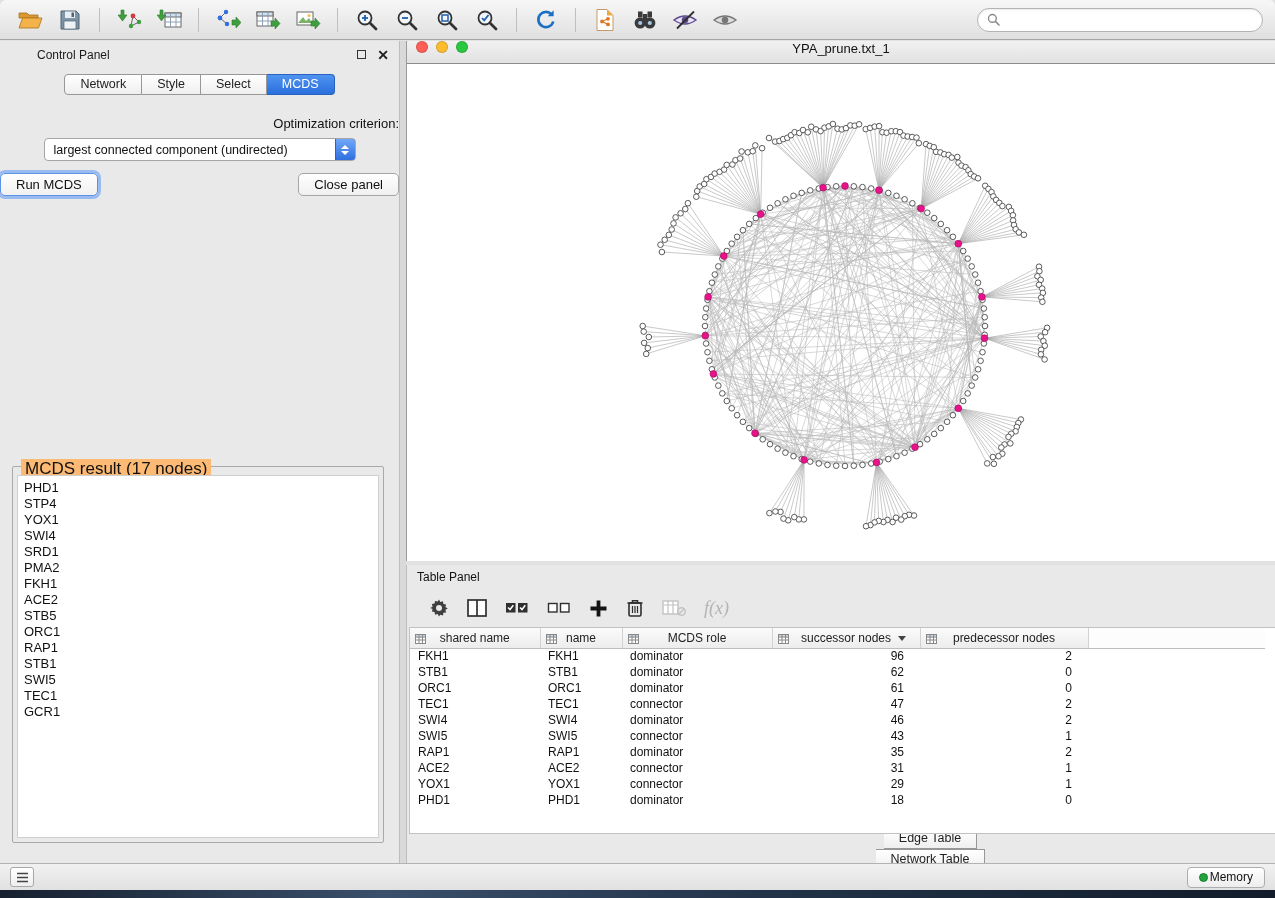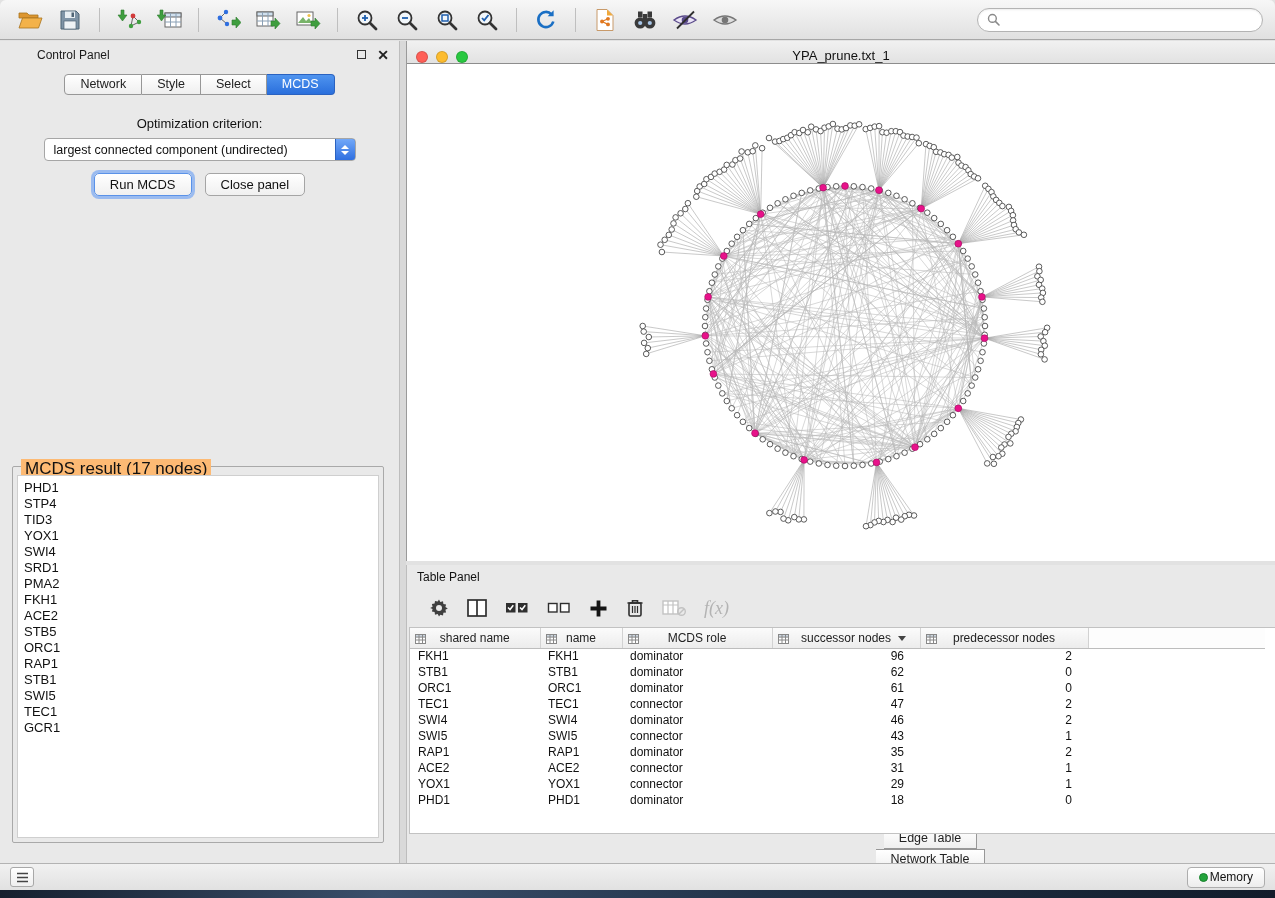--- a/index.html
+++ b/index.html
@@ -20,39 +20,39 @@
   .control-panel{position:absolute;left:0;top:41px;width:400px;height:822px;background:#e9e9e9;border-right:1px solid #bdbdbd;}
   .panel-header{height:27px;display:flex;align-items:center;padding:0 10px;font-size:12px;color:#1a1a1a;margin-left:27px;}
   .win-controls{margin-left:auto;display:flex;gap:11px;align-items:center;}
   .wc-restore{width:9px;height:9px;border:1.4px solid #333;display:inline-block;}
   .wc-close{font-size:14px;font-weight:bold;color:#222;line-height:10px;}
   .seg-tabs{display:flex;justify-content:center;margin-top:6px;}
   .seg{height:21px;line-height:19px;padding:0 15px;border:1px solid #979797;border-left:none;background:linear-gradient(#ffffff,#efefef);font-size:12.5px;color:#222;}
   .seg:first-child{border-left:1px solid #979797;border-radius:4px 0 0 4px;}
   .seg:last-child{border-radius:0 4px 4px 0;}
   .seg.active{background:linear-gradient(#4f94ef,#2a6fdc);color:#fff;border-color:#2a62c0;}
-  .opt-label{text-align:center;margin-top:21px;font-size:13px;}
+  .opt-label{text-align:right;margin-top:21px;font-size:13px;}
   .combo{margin:7px auto 0;width:312px;height:23px;background:#fff;border:1px solid #a6a6a6;border-radius:4px;
     display:flex;align-items:center;position:relative;padding:0 26px 0 9px;font-size:12.5px;white-space:nowrap;overflow:hidden;}
   .combo .stepper{position:absolute;right:-1px;top:-1px;width:21px;height:23px;background:linear-gradient(#72a8f8,#2f6fe0);
     border:1px solid #2a62c0;border-radius:0 4px 4px 0;display:flex;flex-direction:column;align-items:center;justify-content:center;gap:2px;}
   .tri-up{width:0;height:0;border-left:4px solid transparent;border-right:4px solid transparent;border-bottom:4px solid #fff;}
   .tri-dn{width:0;height:0;border-left:4px solid transparent;border-right:4px solid transparent;border-top:4px solid #fff;}
-  .btn-row{display:flex;justify-content:center;gap:13px;margin-top:12px;}
+  .btn-row{display:flex;justify-content:space-between;gap:13px;margin-top:12px;}
   .mac-btn{height:23px;padding:0 15px;background:linear-gradient(#ffffff,#f0f0f0);border:1px solid #a5a5a5;border-radius:5px;font-size:13px;color:#111;}
   .mac-btn.focus{box-shadow:0 0 0 3px rgba(90,150,245,.55);border-color:#5a92e8;}
   .group-box{position:absolute;left:12px;width:372px;top:425px;bottom:20px;border:1px solid #a9a9a9;border-radius:2px;}
   .group-title{position:absolute;top:-8px;left:8px;background:#fdba74;padding:0 4px;font-size:17px;color:#111;}
   .listbox{position:absolute;left:4px;right:4px;top:8px;bottom:4px;background:#fff;border:1px solid #cfcfcf;padding:4px 6px;overflow:hidden;}
   .listbox .item{font-size:13px;line-height:16px;color:#111;}
 
   
   .divider{position:absolute;left:400px;top:41px;width:6px;height:822px;background:#d9d9d9;}
   .network-window{position:absolute;left:406px;top:41px;width:869px;height:520px;background:#fff;border-left:1px solid #9a9a9a;}
-  .net-titlebar{position:relative;height:23px;background:linear-gradient(#f1f1f1,#e2e2e2);border-bottom:1px solid #8d8d8d;display:flex;align-items:flex-end;padding:0 9px;}
+  .net-titlebar{position:relative;height:23px;background:linear-gradient(#f1f1f1,#e2e2e2);border-bottom:1px solid #8d8d8d;display:flex;align-items:flex-start;padding:0 9px;}
   .traffic{display:flex;gap:8px;z-index:2;}
   .light{width:12px;height:12px;border-radius:50%;border:1px solid rgba(0,0,0,.15);}
   .net-title{position:absolute;left:0;right:0;text-align:center;font-size:13px;color:#111;}
   .net-canvas{position:absolute;left:0;top:23px;width:869px;height:496px;background:#fff;}
 
   
   .table-panel{position:absolute;left:406px;top:565px;width:1048px;height:298px;background:#e9e9e9;display:flex;flex-direction:column;border-left:1px solid #bdbdbd;}
   .tp-header{height:24px;display:flex;align-items:center;padding:0 10px;font-size:12px;}
   .tp-toolbar{height:38px;display:flex;align-items:center;gap:18px;padding:0 22px;}
   .tt-btn{display:flex;align-items:center;justify-content:center;}
@@ -253,21 +253,20 @@
     </div>
     <div class="btn-row">
       <button class="mac-btn focus">Run MCDS</button>
       <button class="mac-btn">Close panel</button>
     </div>
     <div class="group-box">
       <span class="group-title">MCDS result (17 nodes)</span>
       <div class="listbox">
           <div class="item">PHD1</div>
           <div class="item">STP4</div>
-          <div class="item">TID3</div>
           <div class="item">YOX1</div>
           <div class="item">SWI4</div>
           <div class="item">SRD1</div>
           <div class="item">PMA2</div>
           <div class="item">FKH1</div>
           <div class="item">ACE2</div>
           <div class="item">STB5</div>
           <div class="item">ORC1</div>
           <div class="item">RAP1</div>
           <div class="item">STB1</div>

